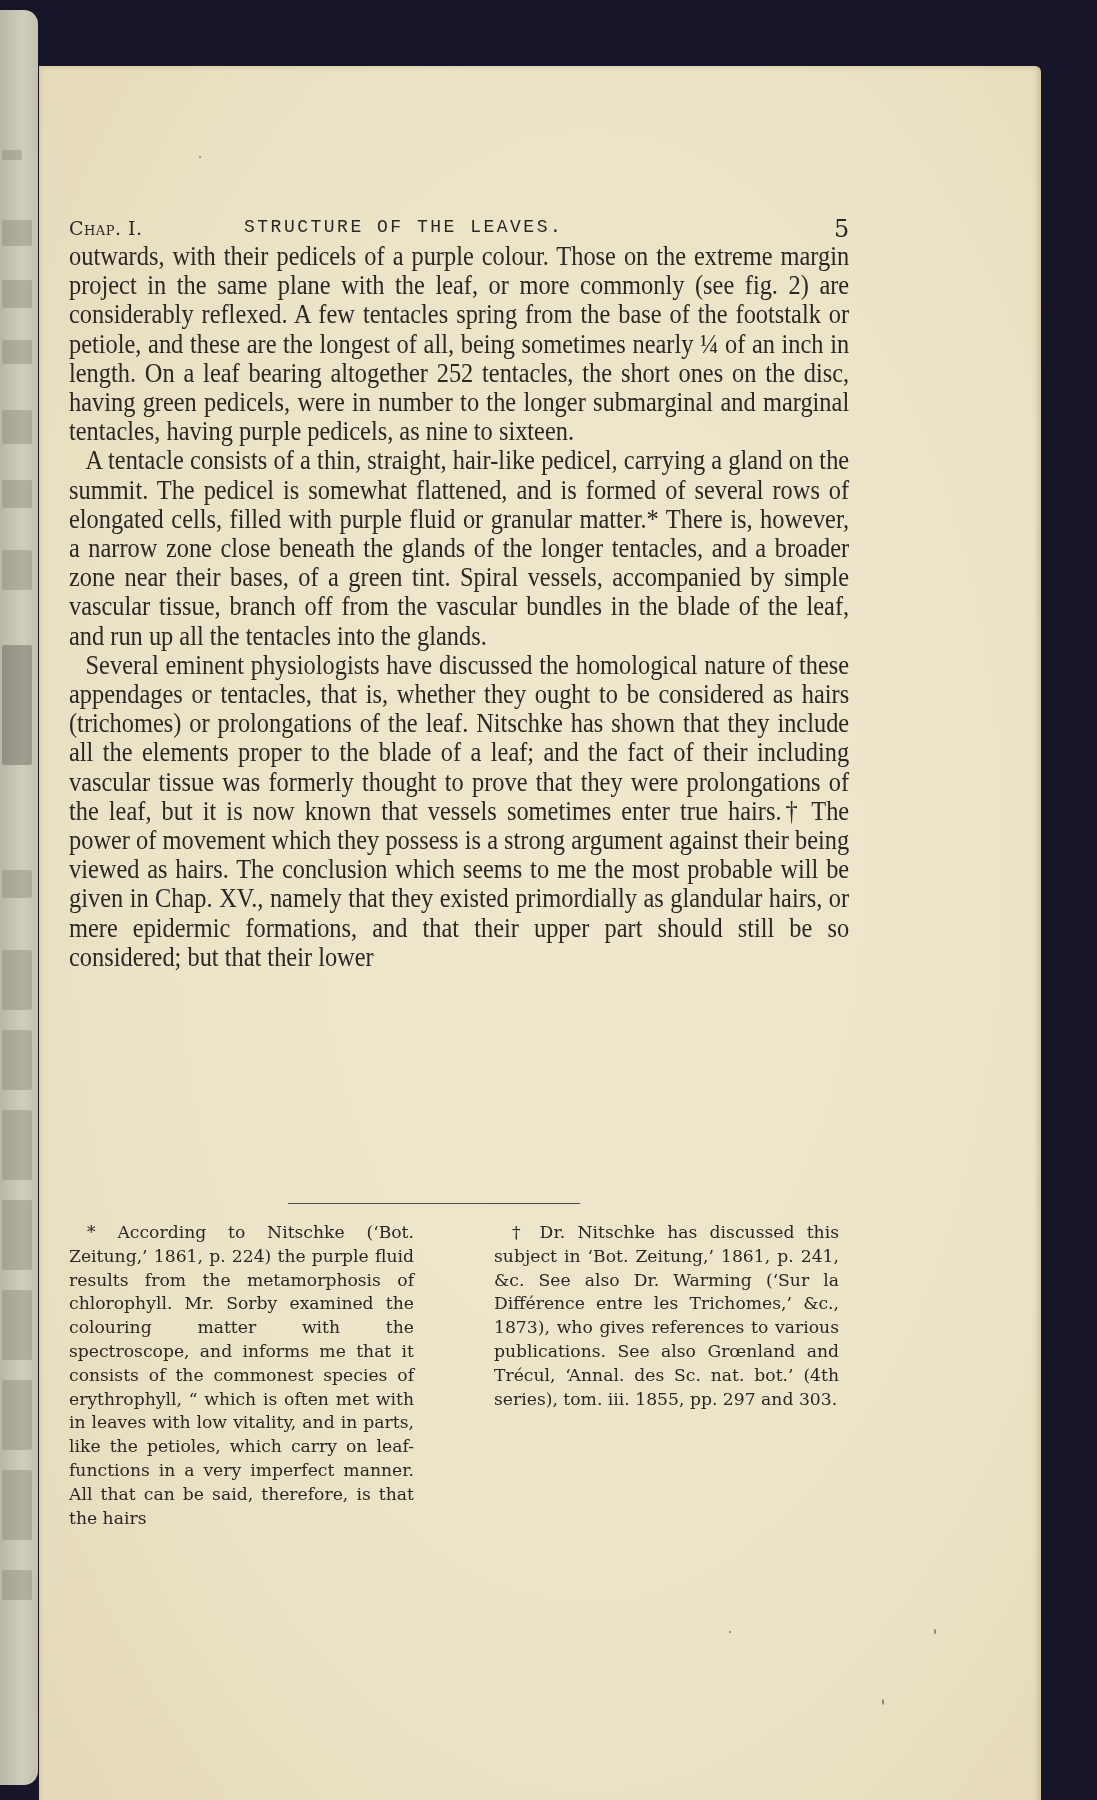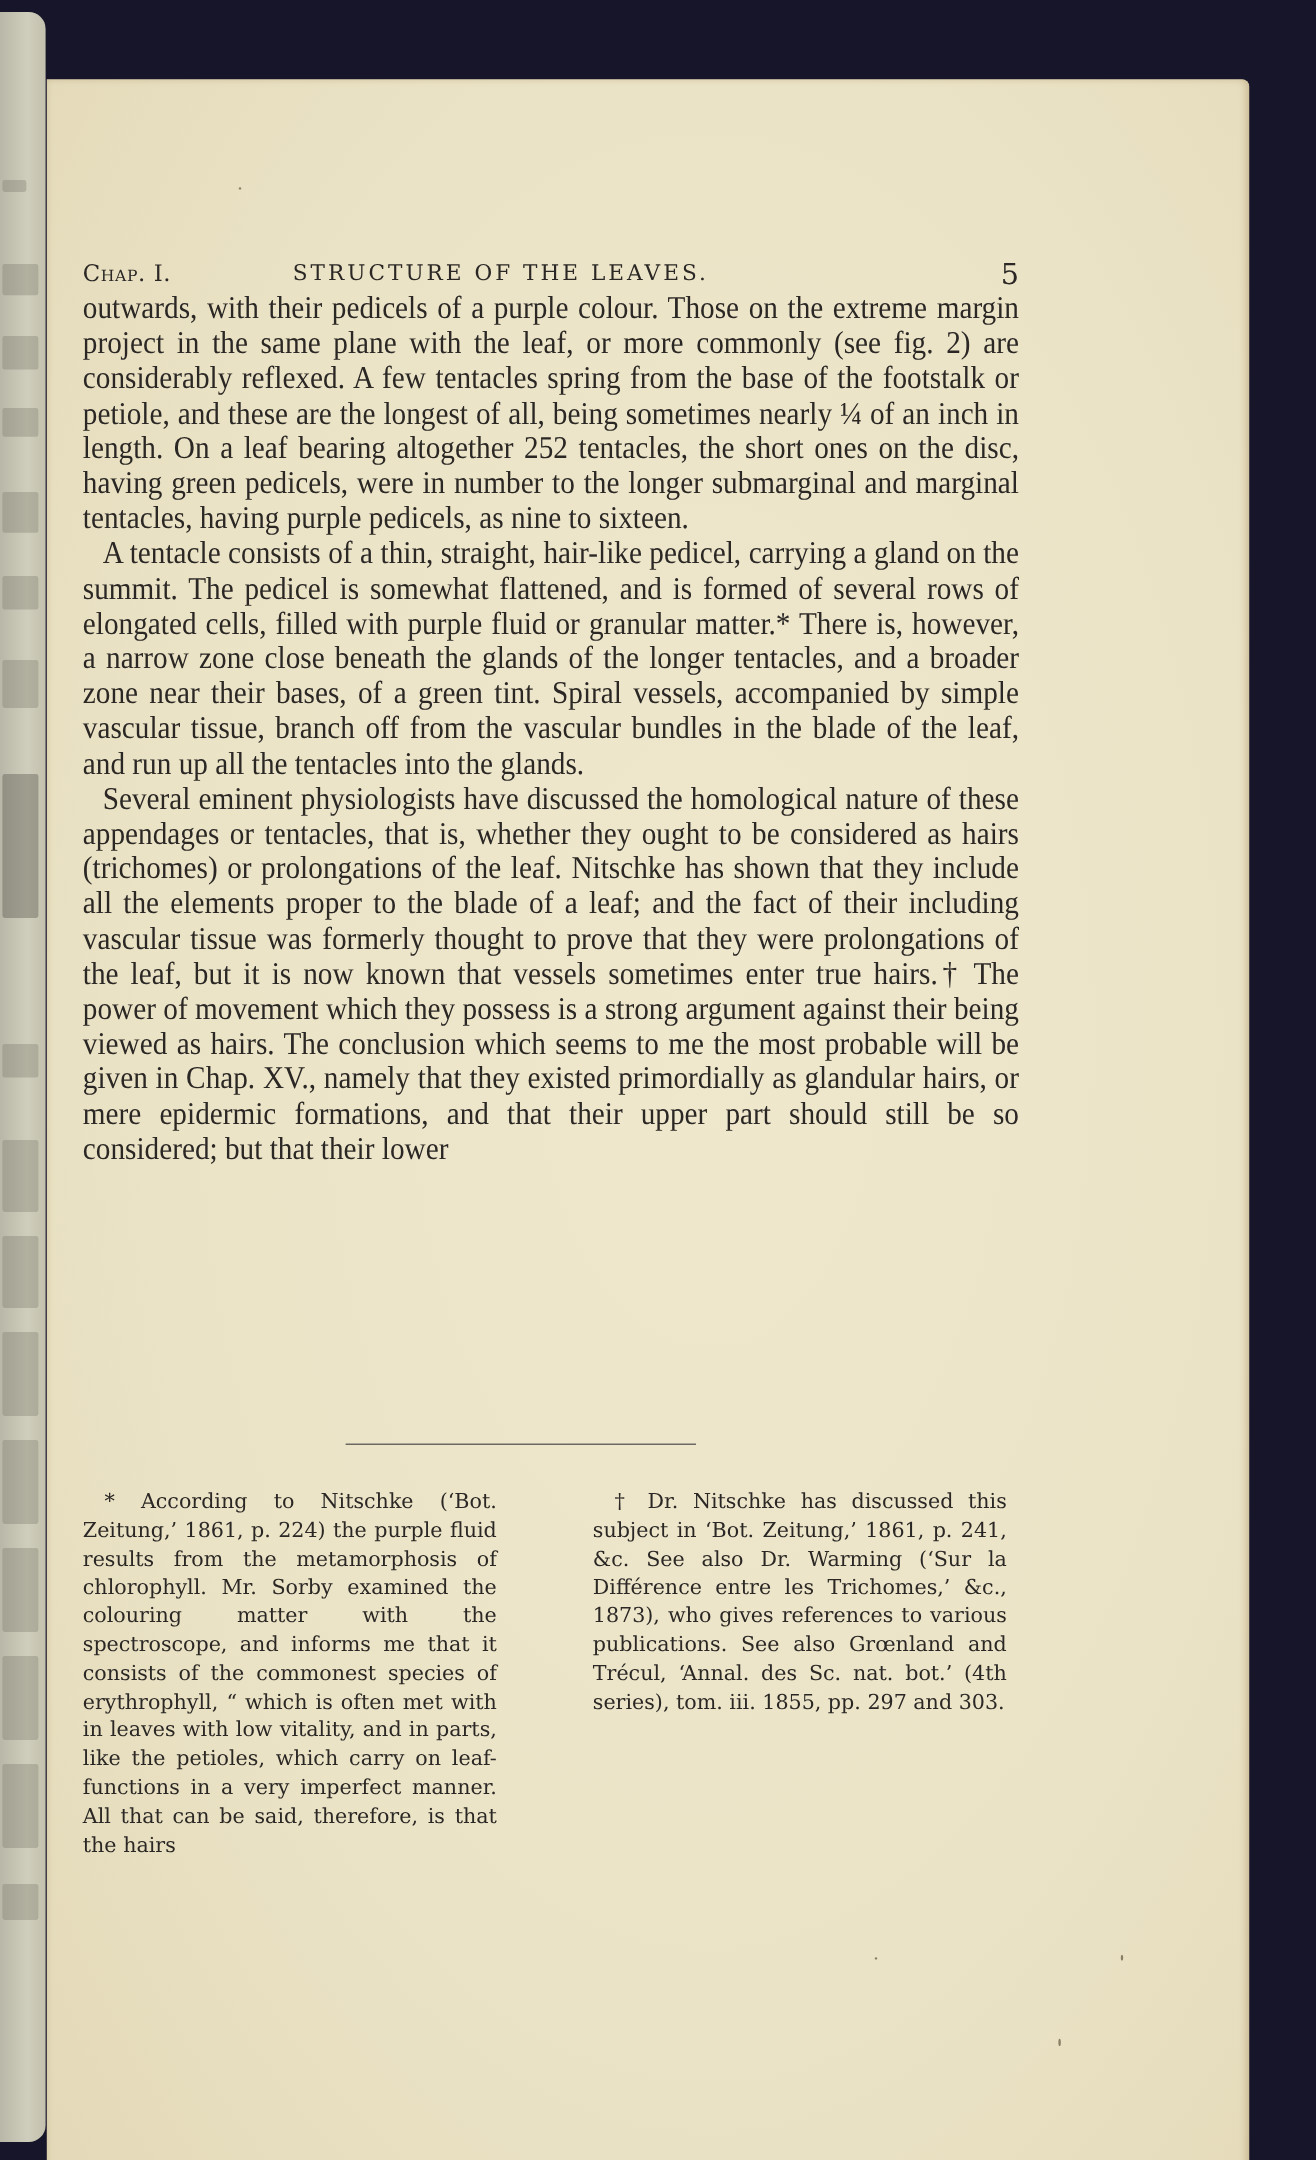--- a/index.html
+++ b/index.html
@@ -66,20 +66,21 @@
     font-size: 19px;
     font-variant: small-caps;
     letter-spacing: 0.5px;
   }
   .head-title {
     position: absolute;
     left: 175px;
     top: 2px;
     font-size: 18px;
     letter-spacing: 2.5px;
+    font-family: Liberation Mono, monospace;
   }
   .page-number {
     position: absolute;
     left: 765px;
     top: 0px;
     font-size: 24px;
   }
   .body-text {
     position: absolute;
     left: 30px;
@@ -123,21 +124,21 @@
     position: absolute;
     top: 0;
     width: 345px;
     text-align: justify;
   }
   .fn-col.left { left: 0; }
   .fn-col.right { left: 425px; }
   .fn-col p {
     margin: 0;
   }
-  .fn-col p.indent { text-indent: 18px; margin-top: 20px; }
+  .fn-col p.indent { text-indent: 18px; }
   .speck {
     position: absolute;
     width: 2px;
     height: 2px;
     background: rgba(70, 60, 40, 0.6);
     border-radius: 50%;
   }
 </style>
 </head>
 <body>

